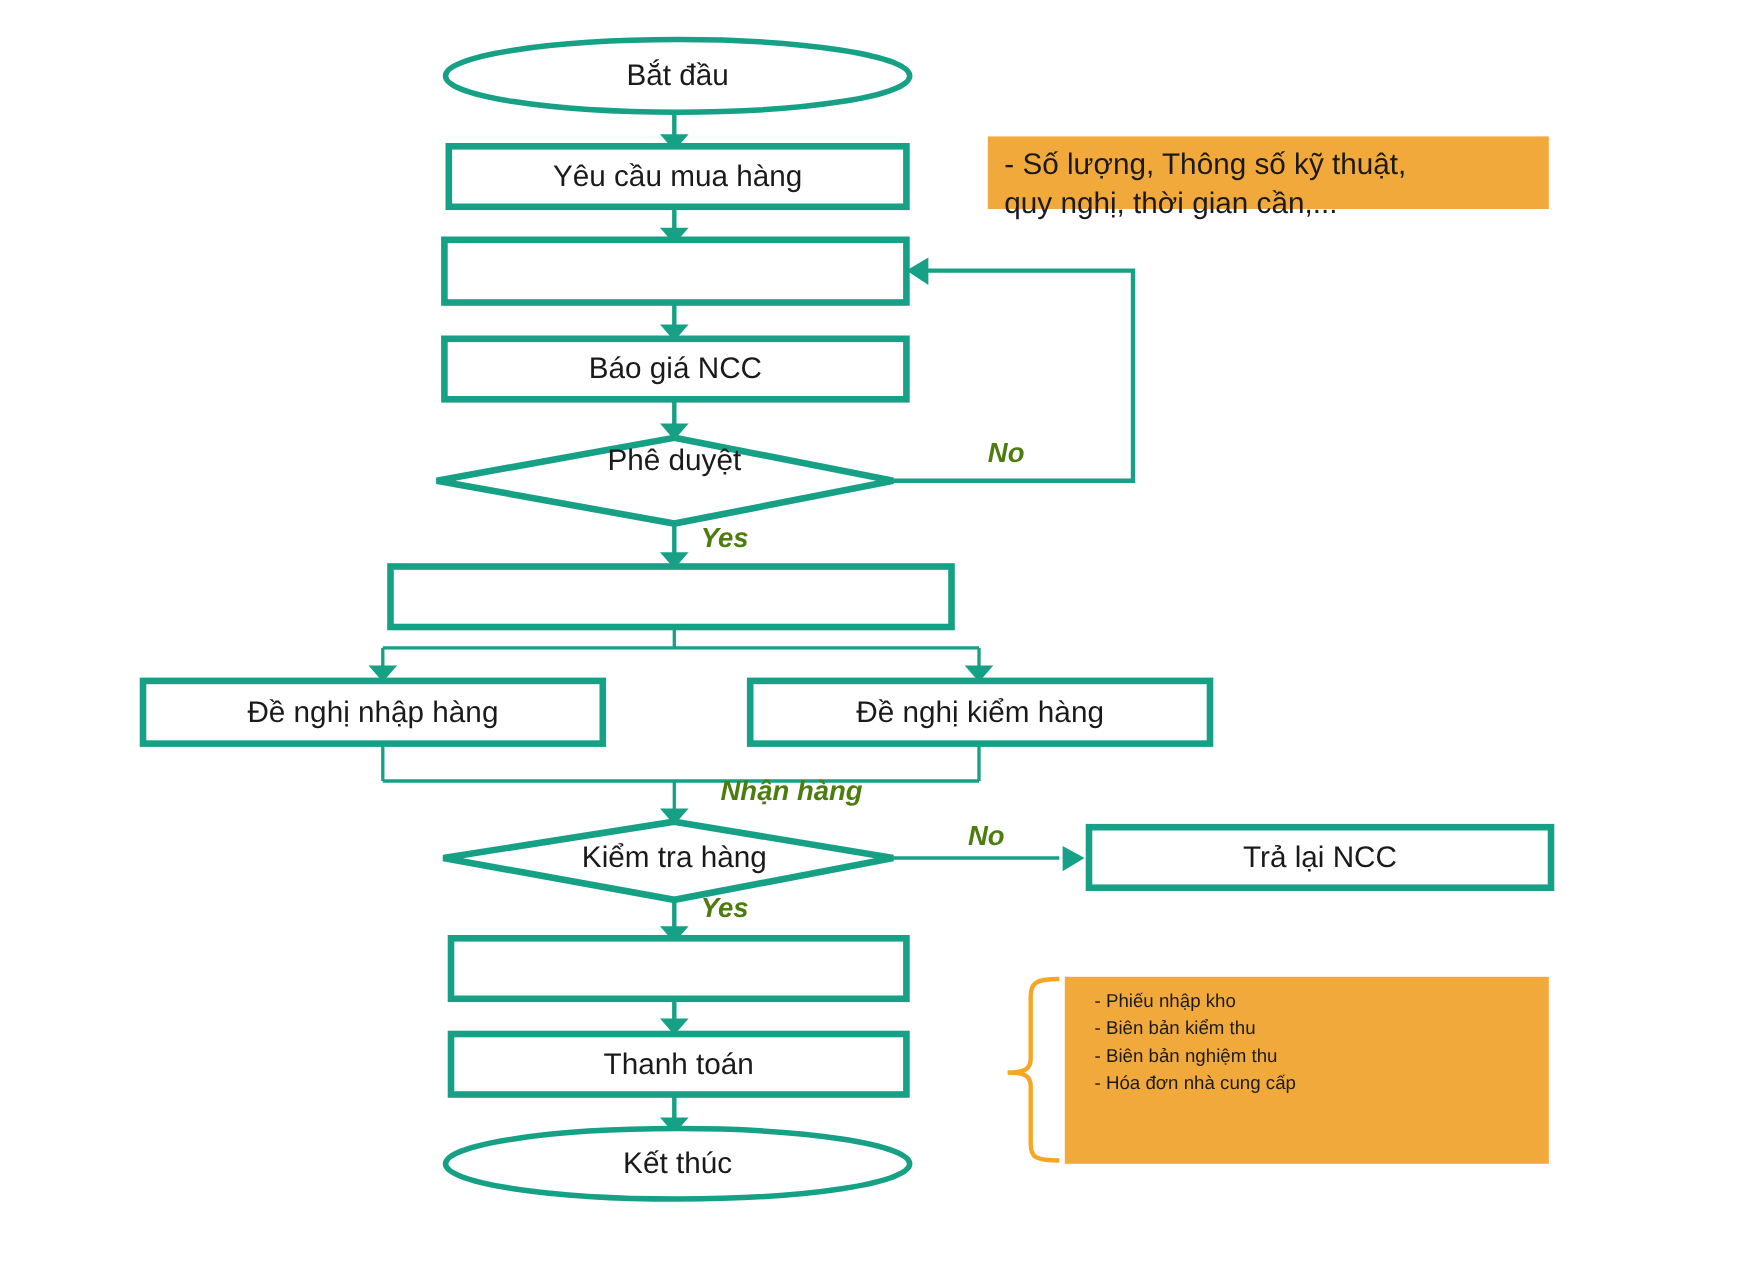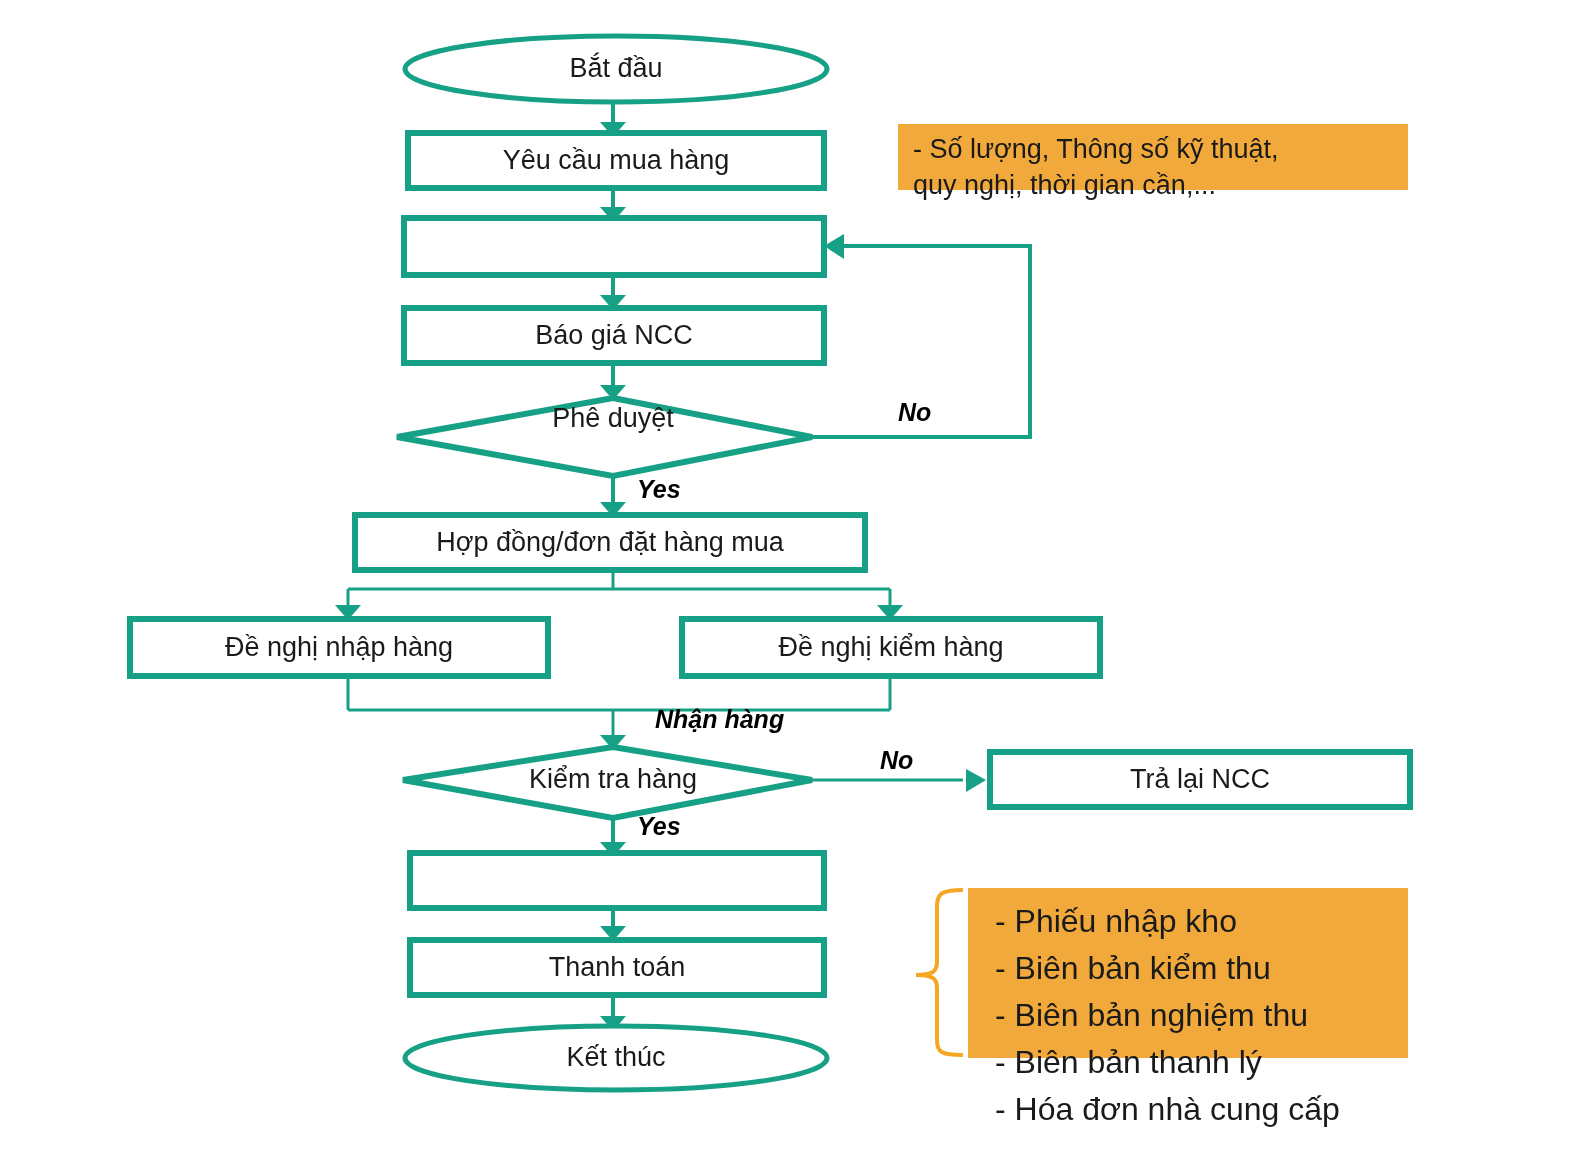--- a/index.html
+++ b/index.html
@@ -67,40 +67,40 @@
     text-align: center;
     color: #1a1a1a;
     font-family: "Liberation Sans", sans-serif;
     font-size: 27px;
     line-height: 1.25;
     white-space: nowrap;
     pointer-events: none;
   }
   .edge-label {
     position: absolute;
-    color: #000000;
+    color: #4d7c0f;
     font-family: "Liberation Sans", sans-serif;
     font-style: italic;
     font-weight: bold;
     font-size: 25px;
     white-space: nowrap;
   }
   .note-text {
     position: absolute;
     color: #1a1a1a;
     font-family: "Liberation Sans", sans-serif;
     font-size: 27px;
     line-height: 1.32;
     white-space: pre-line;
   }
   .note-list {
     position: absolute;
     color: #1a1a1a;
     font-family: "Liberation Sans", sans-serif;
-    font-size: 32px;
+    font-size: 17px;
     line-height: 1.47;
   }
   .note-list div { white-space: nowrap; }
 </style>
 </head>
 <body>
 
 <div id="flow-root">
 
   <svg id="flow-svg" viewBox="0 0 1585 1153">
@@ -184,21 +184,20 @@
 
   <div class="node-label" style="left:405px; top:36px; width:422px; height:66px;">Bắt đầu</div>
 
   <div class="node-label" style="left:408px; top:133px; width:416px; height:55px;">Yêu cầu mua hàng</div>
 
 
   <div class="node-label" style="left:404px; top:308px; width:420px; height:55px;">Báo giá NCC</div>
 
   <div class="node-label" style="left:460px; top:394px; width:306px; height:50px;">Phê duyệt</div>
 
-  <div class="node-label" style="left:355px; top:515px; width:510px; height:55px;">Hợp đồng/đơn đặt hàng mua</div>
 
   <div class="node-label" style="left:130px; top:619px; width:418px; height:57px;">Đề nghị nhập hàng</div>
 
   <div class="node-label" style="left:463px; top:756px; width:300px; height:48px;">Kiểm tra hàng</div>
 
   <div class="node-label" style="left:682px; top:619px; width:418px; height:57px;">Đề nghị kiểm hàng</div>
 
   <div class="node-label" style="left:990px; top:752px; width:420px; height:55px;">Trả lại NCC</div>
 
 
@@ -216,17 +215,16 @@
 
   <div class="edge-label" style="left:637px; top:812px;">Yes</div>
 
   <div class="note-text" style="left:913px; top:132px; width:490px;">- Số lượng, Thông số kỹ thuật,
 quy nghị, thời gian cần,...</div>
 
   <div class="note-list" style="left:995px; top:898px; width:410px;">
     <div>- Phiếu nhập kho</div>
     <div>- Biên bản kiểm thu</div>
     <div>- Biên bản nghiệm thu</div>
-    <div>- Biên bản thanh lý</div>
     <div>- Hóa đơn nhà cung cấp</div>
   </div>
 
 </div>
 
 </body></html>

